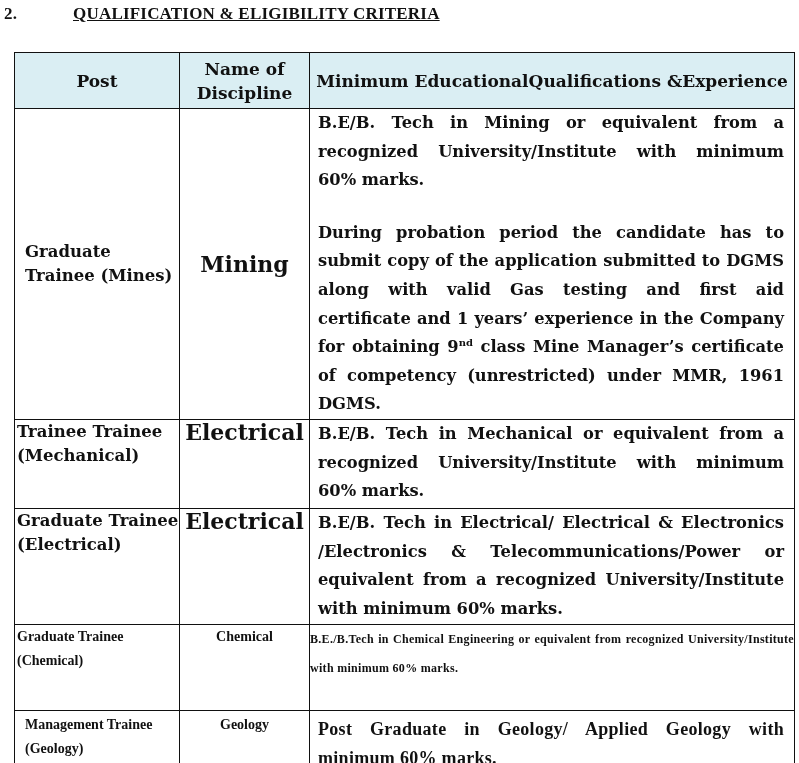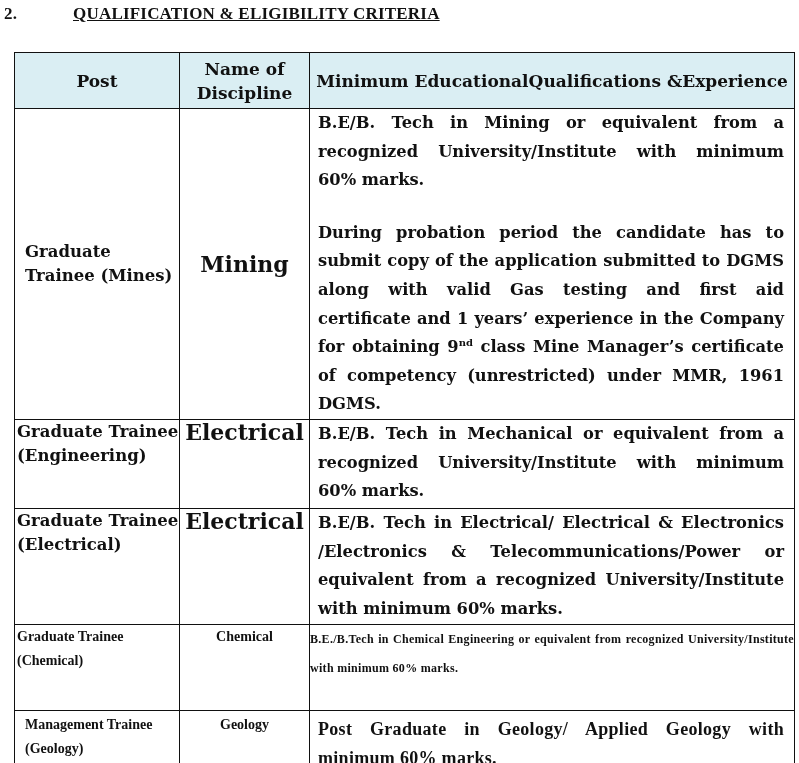--- a/index.html
+++ b/index.html
@@ -54,21 +54,21 @@
   <tbody>
     <tr class="r1">
       <td class="post mid indent">Graduate Trainee (Mines)</td>
       <td class="disc mid">Mining</td>
       <td class="qual">
         <p>B.E/B. Tech in Mining or equivalent from a recognized University/Institute with minimum 60% marks.</p>
         <p><span>During probation period the candidate has to submit copy of the application submitted to DGMS along with valid Gas testing and first aid certificate and 1 years’ experience in the Company for obtaining 9</span><sup>nd</sup><span> class Mine Manager’s certificate of competency (unrestricted)  under MMR, 1961 DGMS.</span></p>
       </td>
     </tr>
     <tr class="r2">
-      <td class="post">Graduate Trainee (Engineering)</td>
+      <td class="post">Trainee Trainee (Mechanical)</td>
       <td class="disc">Electrical</td>
       <td class="qual">B.E/B. Tech in Mechanical or equivalent from a recognized University/Institute with minimum 60% marks.</td>
     </tr>
     <tr class="r3">
       <td class="post">Graduate Trainee (Electrical)</td>
       <td class="disc">Electrical</td>
       <td class="qual">B.E/B. Tech in Electrical/ Electrical &amp; Electronics /Electronics &amp; Telecommunications/Power or equivalent from a recognized University/Institute with minimum 60% marks.</td>
     </tr>
     <tr class="r4">
       <td class="post narrow">Graduate Trainee (Chemical)</td>

